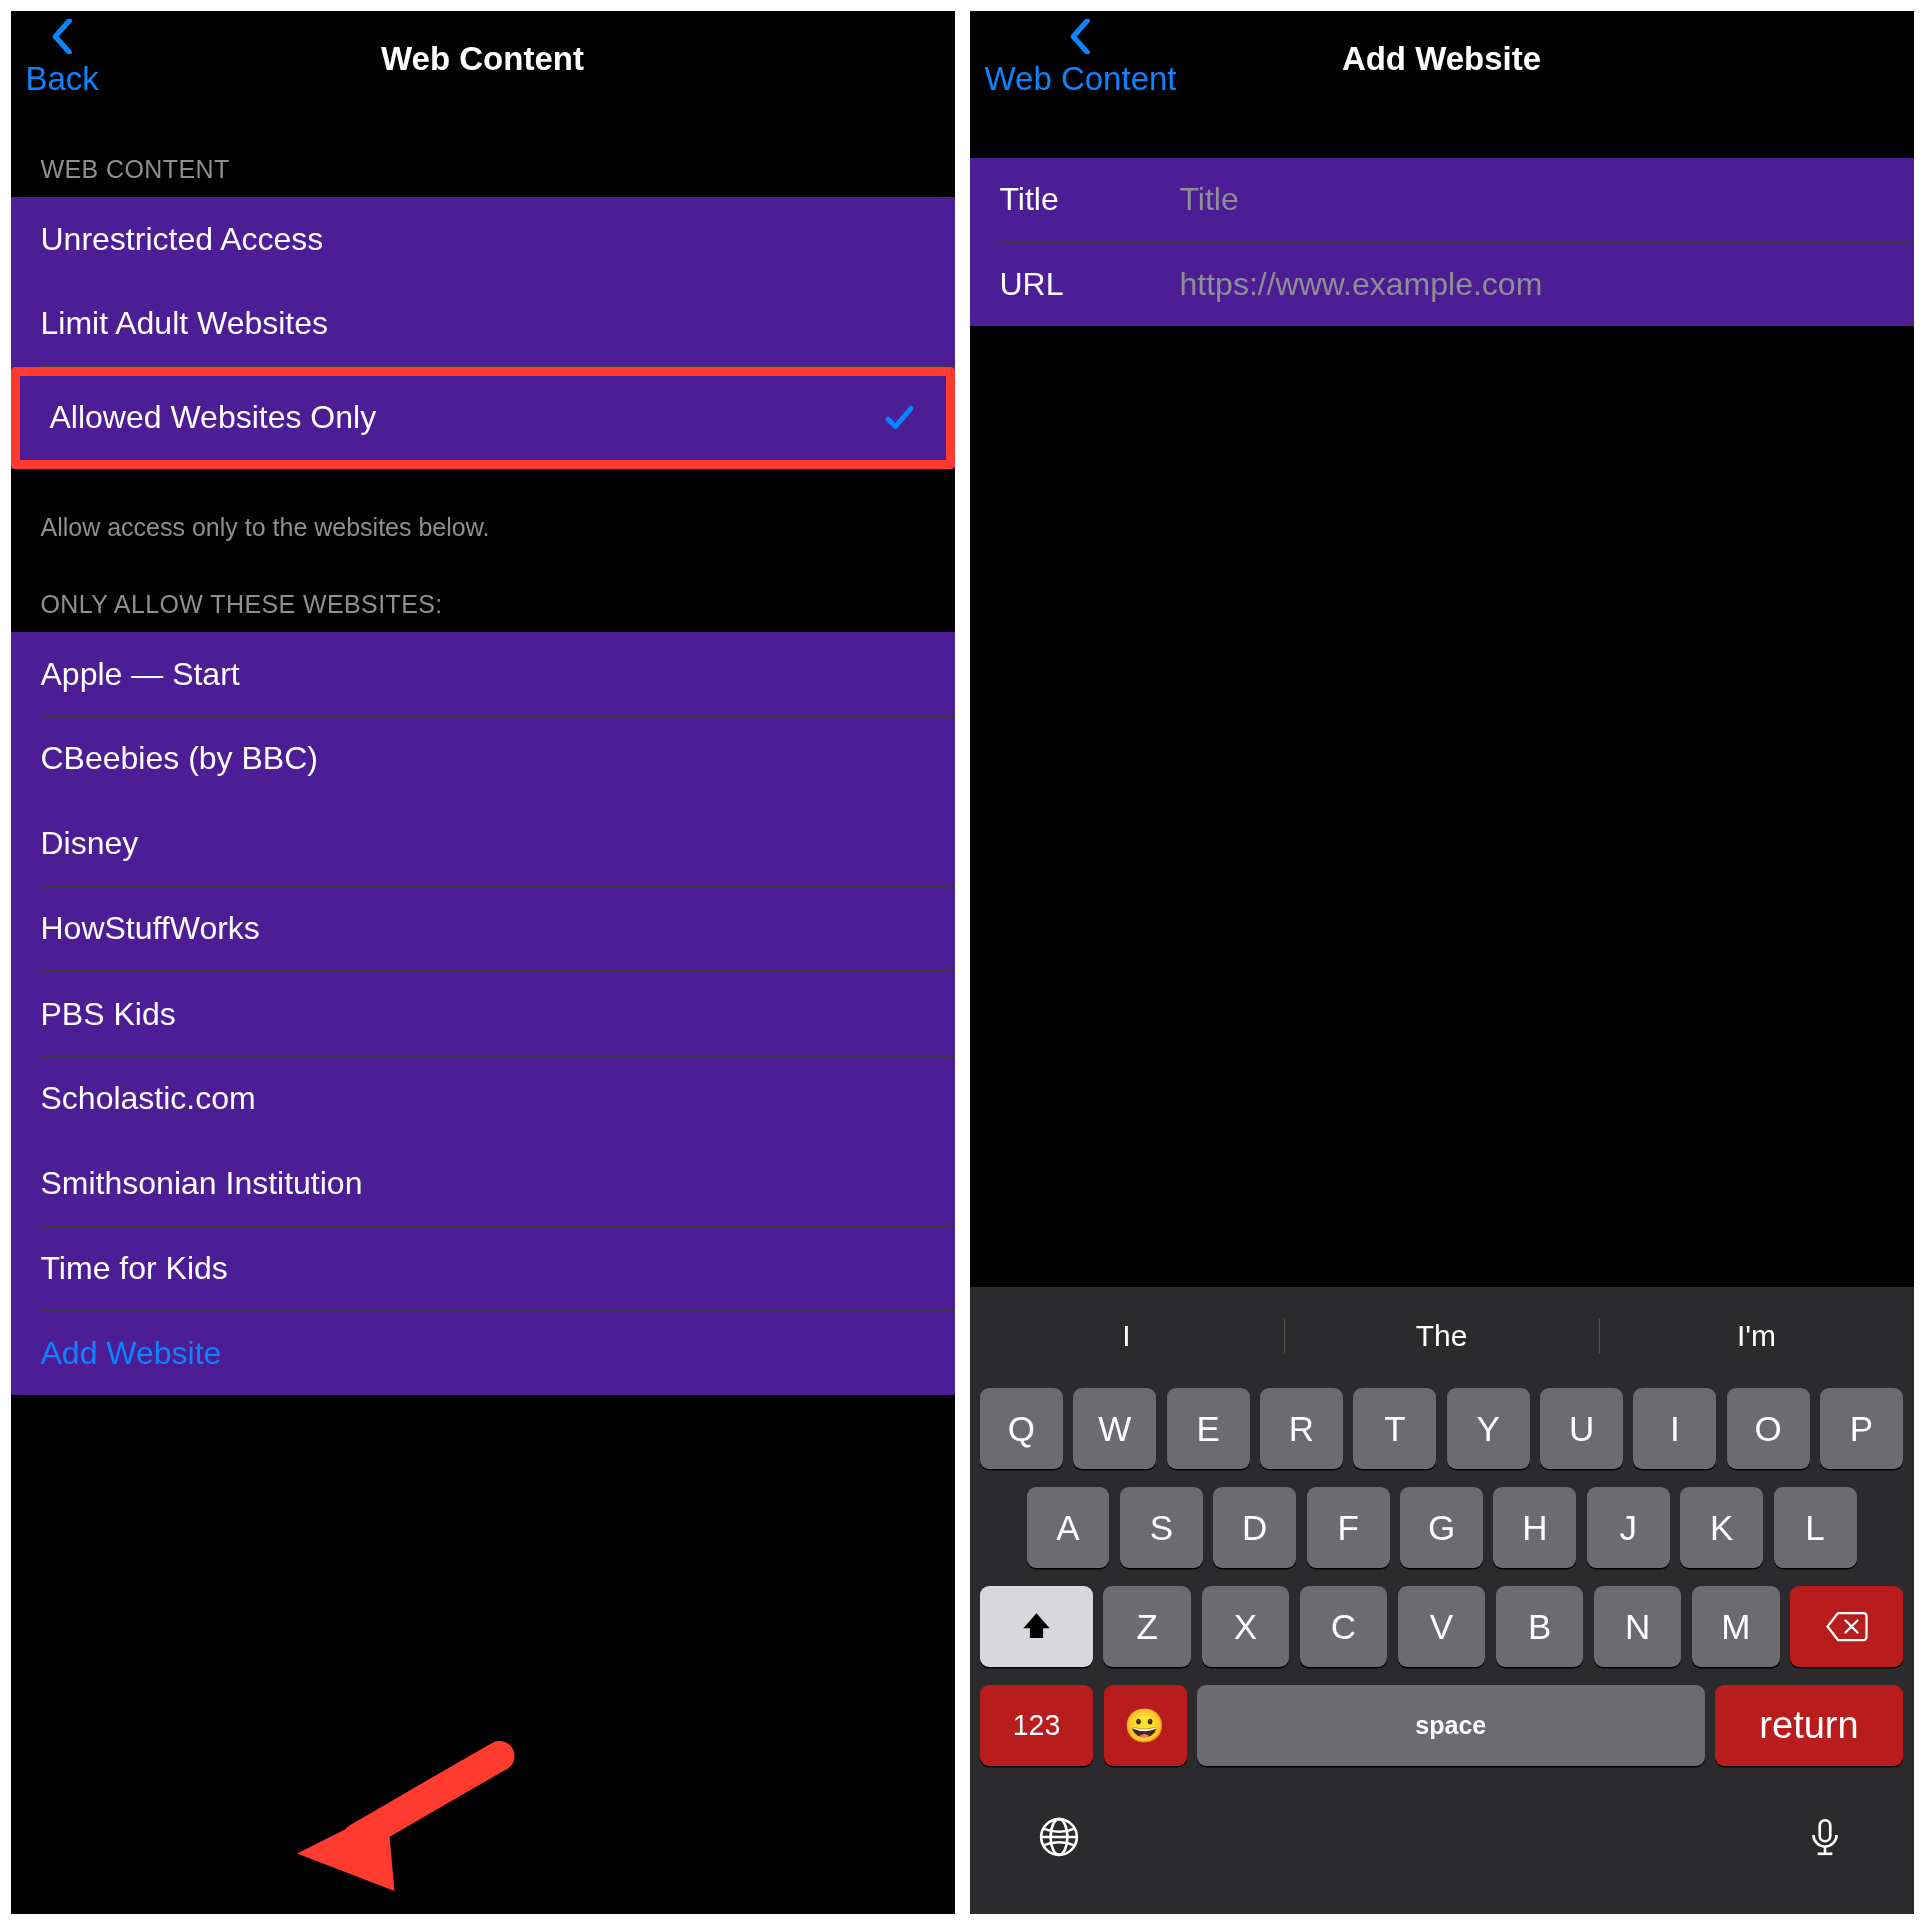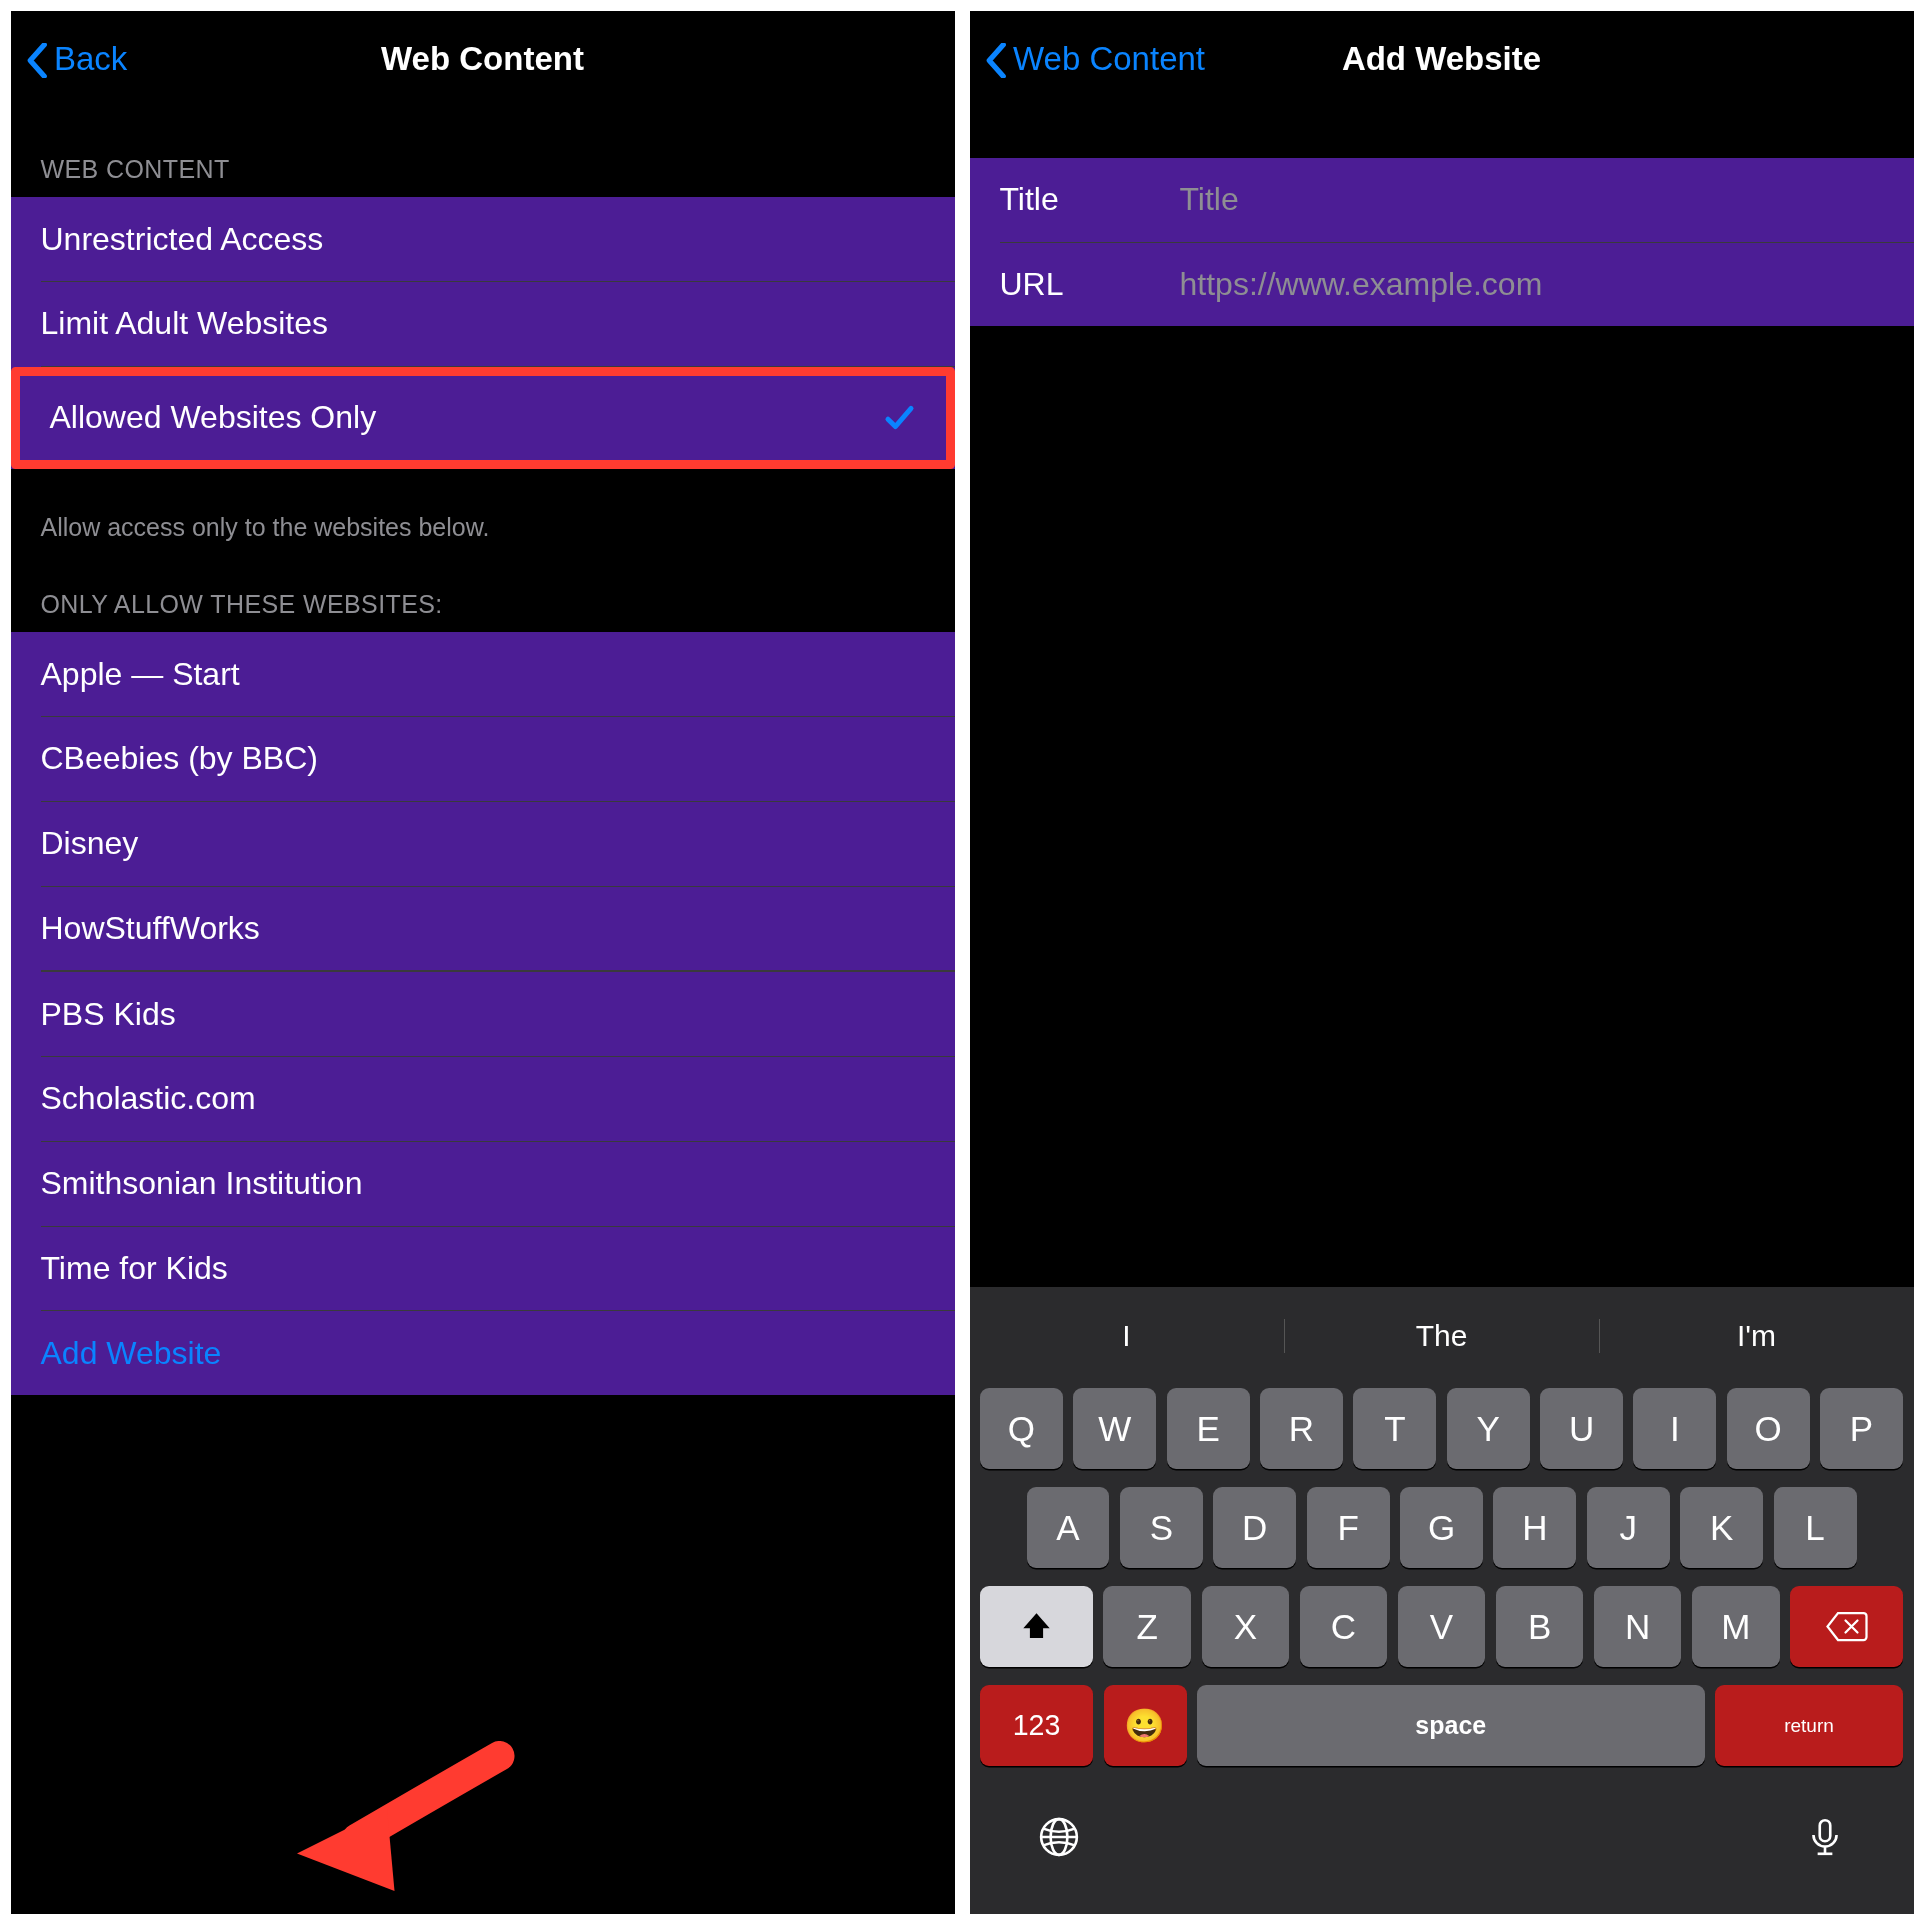--- a/index.html
+++ b/index.html
@@ -32,26 +32,27 @@
   .navbar {
     height: 96px;
     display: flex;
     align-items: center;
     position: relative;
     background: #000;
     flex-shrink: 0;
   }
   .back-btn {
     display: flex;
-    align-items: flex-end;
+    align-items: center;
     padding-left: 15px;
     color: #0a84ff;
     font-size: 33px;
     font-weight: 400;
     gap: 6px;
+    flex-direction: column;
   }
   .back-chevron {
     width: 22.5px; height: 35px;
     display: block;
   }
   .back-chevron svg { width: 100%; height: 100%; }
   .nav-title {
     position: absolute;
     left: 0; right: 0;
     text-align: center;
@@ -174,21 +175,21 @@
     justify-content: center;
     font-size: 35px;
     font-weight: 400;
     box-shadow: 0 1.5px 0 #000;
     flex: 1;
   }
   .key.special { background: #b91c1c; }
   .key.shift { background: #d7d7dc; color: #000; flex: 0 0 113px; }
   .key.backspace { flex: 0 0 113px; }
   .key.space { flex: 1; font-size: 25px; font-weight: bold; }
-  .key.return { flex: 0 0 188px; font-size: 19px; }
+  .key.return { flex: 0 0 188px; font-size: 38px; }
   .key.num { flex: 0 0 113px; font-size: 28.6px; }
   .key.emoji { flex: 0 0 83px; font-size: 33px; }
   .row2-pad { width: 36px; }
   .bottom-bar {
     display: flex;
     justify-content: space-between;
     align-items: center;
     padding: 21px 68px 45px;
     color: #fff;
     font-size: 45px;

